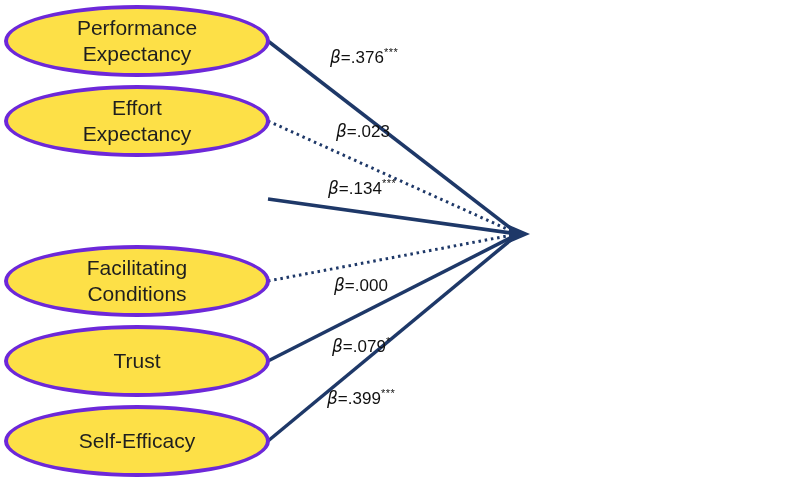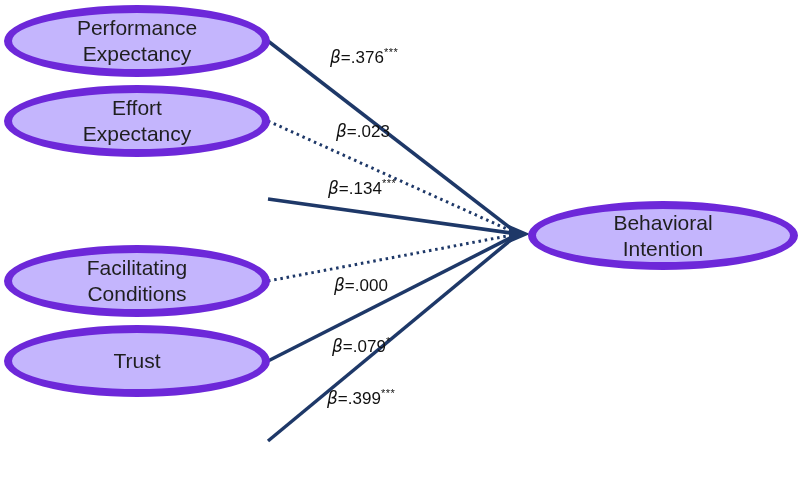--- a/index.html
+++ b/index.html
@@ -17,22 +17,22 @@
     z-index: 1;
   }
   .node {
     position: absolute;
     z-index: 2;
     display: flex;
     align-items: center;
     justify-content: center;
     text-align: center;
     border-radius: 50%;
-    background: #c4b5fd;
-    border: 8px solid #6d28d9;
+    background: #fde047;
+    border: 4px solid #6d28d9;
     box-sizing: border-box;
     color: #1f1f1f;
     font-size: 21px;
     line-height: 26px;
     white-space: pre-line;
   }
   .node-left { left: 4px; width: 266px; height: 72px; }
   #node-performance-expectancy { top: 5px; }
   #node-effort-expectancy      { top: 85px; }
   #node-social-influence       { top: 163px; }
@@ -88,23 +88,22 @@
 
   <div class="node node-left" id="node-effort-expectancy">Effort
 Expectancy</div>
 
 
   <div class="node node-left" id="node-facilitating-conditions">Facilitating
 Conditions</div>
 
   <div class="node node-left" id="node-trust">Trust</div>
 
+  <div class="node node-left" id="node-self-efficacy">Self-Efficacy</div>
 
-  <div class="node" id="node-behavioral-intention">Behavioral
-Intention</div>
 
   <div class="beta-label" id="label-path-0"><span class="beta">β</span><span>=.376</span><sup>***</sup></div>
 
   <div class="beta-label" id="label-path-1"><span class="beta">β</span><span>=.023</span><sup></sup></div>
 
   <div class="beta-label" id="label-path-2"><span class="beta">β</span><span>=.134</span><sup>***</sup></div>
 
   <div class="beta-label" id="label-path-3"><span class="beta">β</span><span>=.000</span><sup></sup></div>
 
   <div class="beta-label" id="label-path-4"><span class="beta">β</span><span>=.079</span><sup>*</sup></div>

